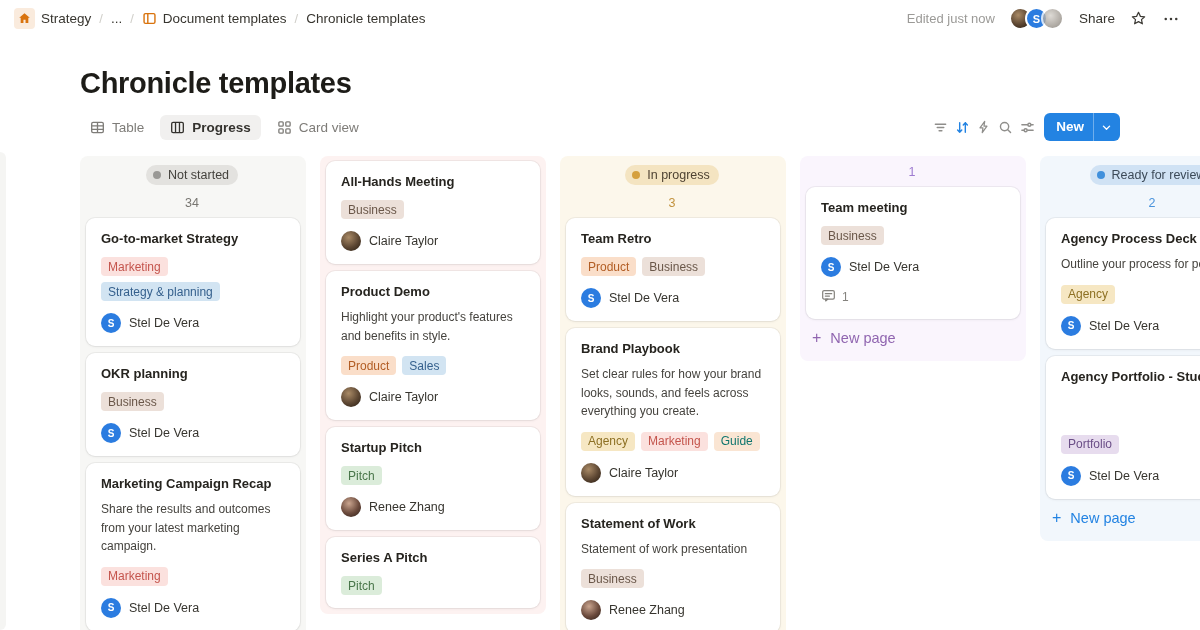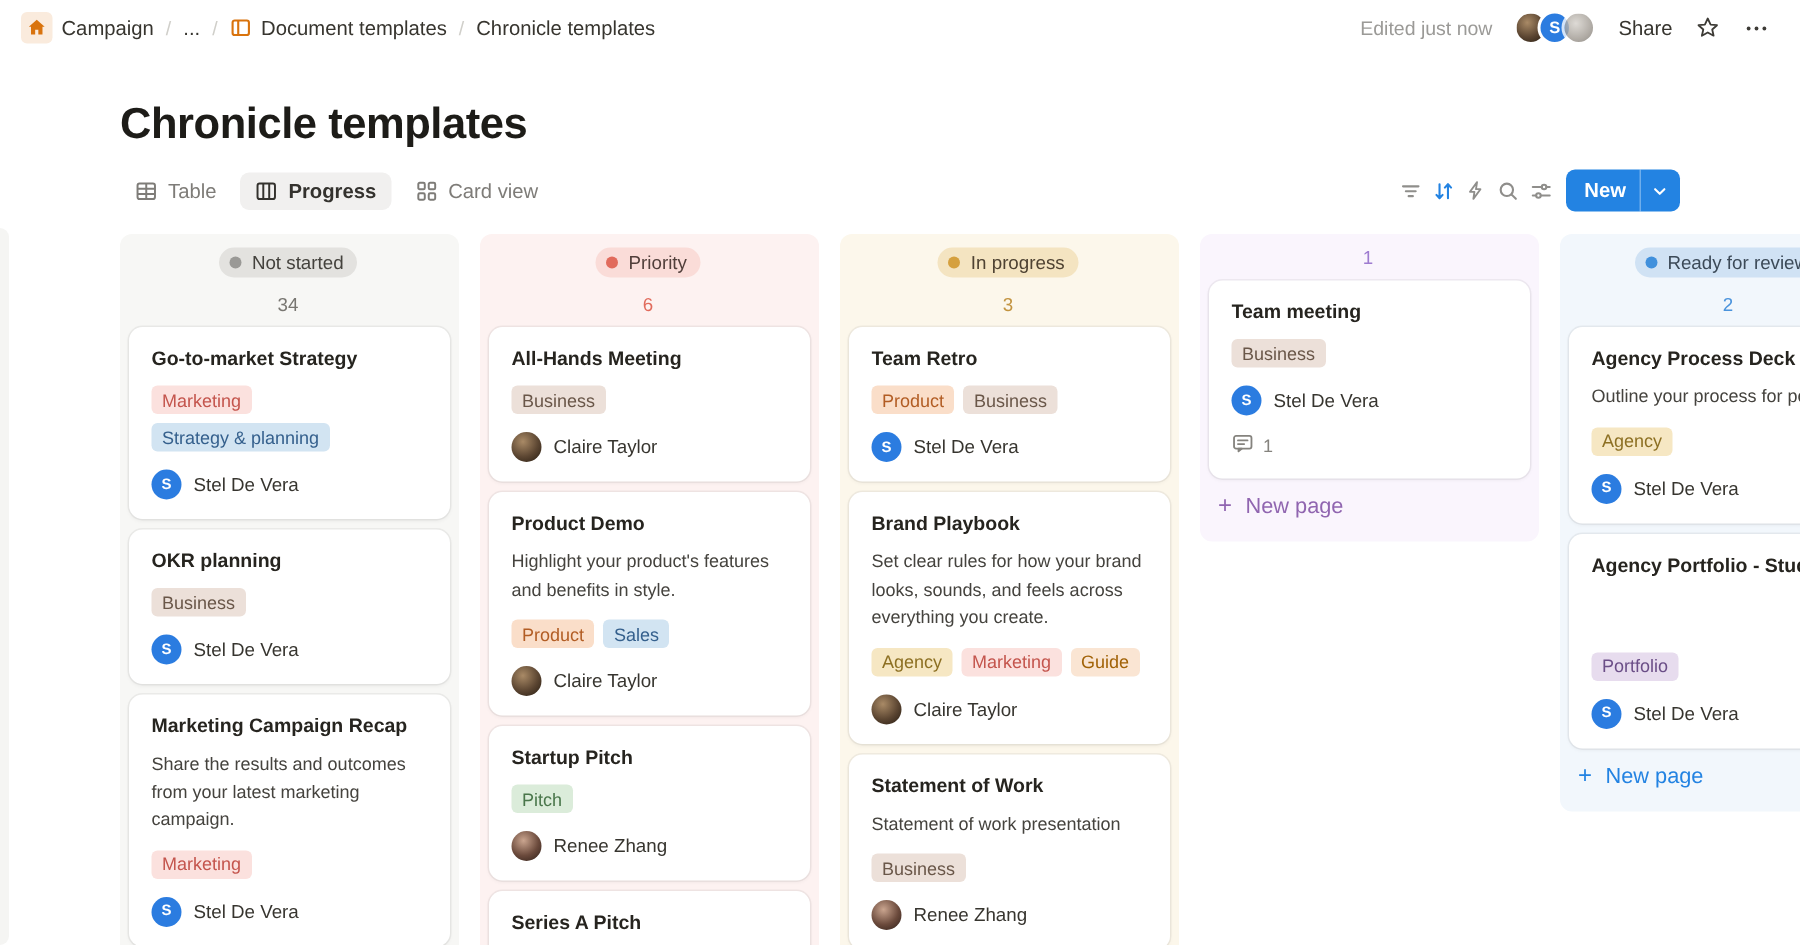--- a/index.html
+++ b/index.html
@@ -74,21 +74,21 @@
 <body>
 
 <header class="topbar">
   <div class="crumbs">
     <div class="crumb">
       <span class="home-badge">
         <svg width="13" height="13" viewBox="0 0 16 16">
             <path d="M8 1.5 1.5 7.2h1.8v6.3h3.4V9.6h2.6v3.9h3.4V7.2h1.8L8 1.5z" fill="#d9730d"></path>
           </svg>
       </span>
-      <span>Campaign</span>
+      <span>Strategy</span>
     </div>
     <span class="sep">/</span>
     <div class="crumb">
       <span>...</span>
     </div>
     <span class="sep">/</span>
     <div class="crumb">
       <span style="display:flex;">
         <svg width="15" height="15" viewBox="0 0 16 16" fill="none" stroke="#d9730d" stroke-width="1.5">
           <rect x="2.2" y="2.8" width="11.6" height="10.4" rx="1.5"></rect>
@@ -237,27 +237,20 @@
             <span class="av-sm initial">S</span>
             <span class="assignee-name">Stel De Vera</span>
           </div>
         </div>
         <div class="card">
           <div class="card-title">Project Review</div>
         </div>
       </div>
     </div>
     <div class="column" style="background: rgb(253, 242, 241);">
-      <div class="col-head">
-        <span class="pill" style="background: rgb(250, 220, 216); color: rgb(81, 63, 59);">
-          <span class="dot" style="background: rgb(225, 107, 92);"></span>
-          <span>Priority</span>
-        </span>
-        <span class="count" style="color: rgb(225, 107, 92);">6</span>
-      </div>
       <div class="cards">
         <div class="card">
           <div class="card-title">All-Hands Meeting</div>
           <div class="tag-row">
             <span class="tag" style="background: rgb(236, 224, 217); color: rgb(106, 87, 73);">Business</span>
           </div>
           <div class="assignee">
             <span class="av-sm photo-claire"></span>
             <span class="assignee-name">Claire Taylor</span>
           </div>
@@ -311,21 +304,21 @@
             <span class="av-sm initial">S</span>
             <span class="assignee-name">Stel De Vera</span>
           </div>
         </div>
         <div class="card">
           <div class="card-title">Brand Playbook</div>
           <div class="card-desc">Set clear rules for how your brand looks, sounds, and feels across everything you create.</div>
           <div class="tag-row">
             <span class="tag" style="background: rgb(246, 231, 195); color: rgb(141, 112, 35);">Agency</span>
             <span class="tag" style="background: rgb(251, 225, 222); color: rgb(196, 85, 77);">Marketing</span>
-            <span class="tag" style="background: rgb(250, 229, 211); color: #a16207;">Guide</span>
+            <span class="tag" style="background: rgb(250, 229, 211); color: #0f766e;">Guide</span>
           </div>
           <div class="assignee">
             <span class="av-sm photo-claire"></span>
             <span class="assignee-name">Claire Taylor</span>
           </div>
         </div>
         <div class="card">
           <div class="card-title">Statement of Work</div>
           <div class="card-desc">Statement of work presentation</div>
           <div class="tag-row">

